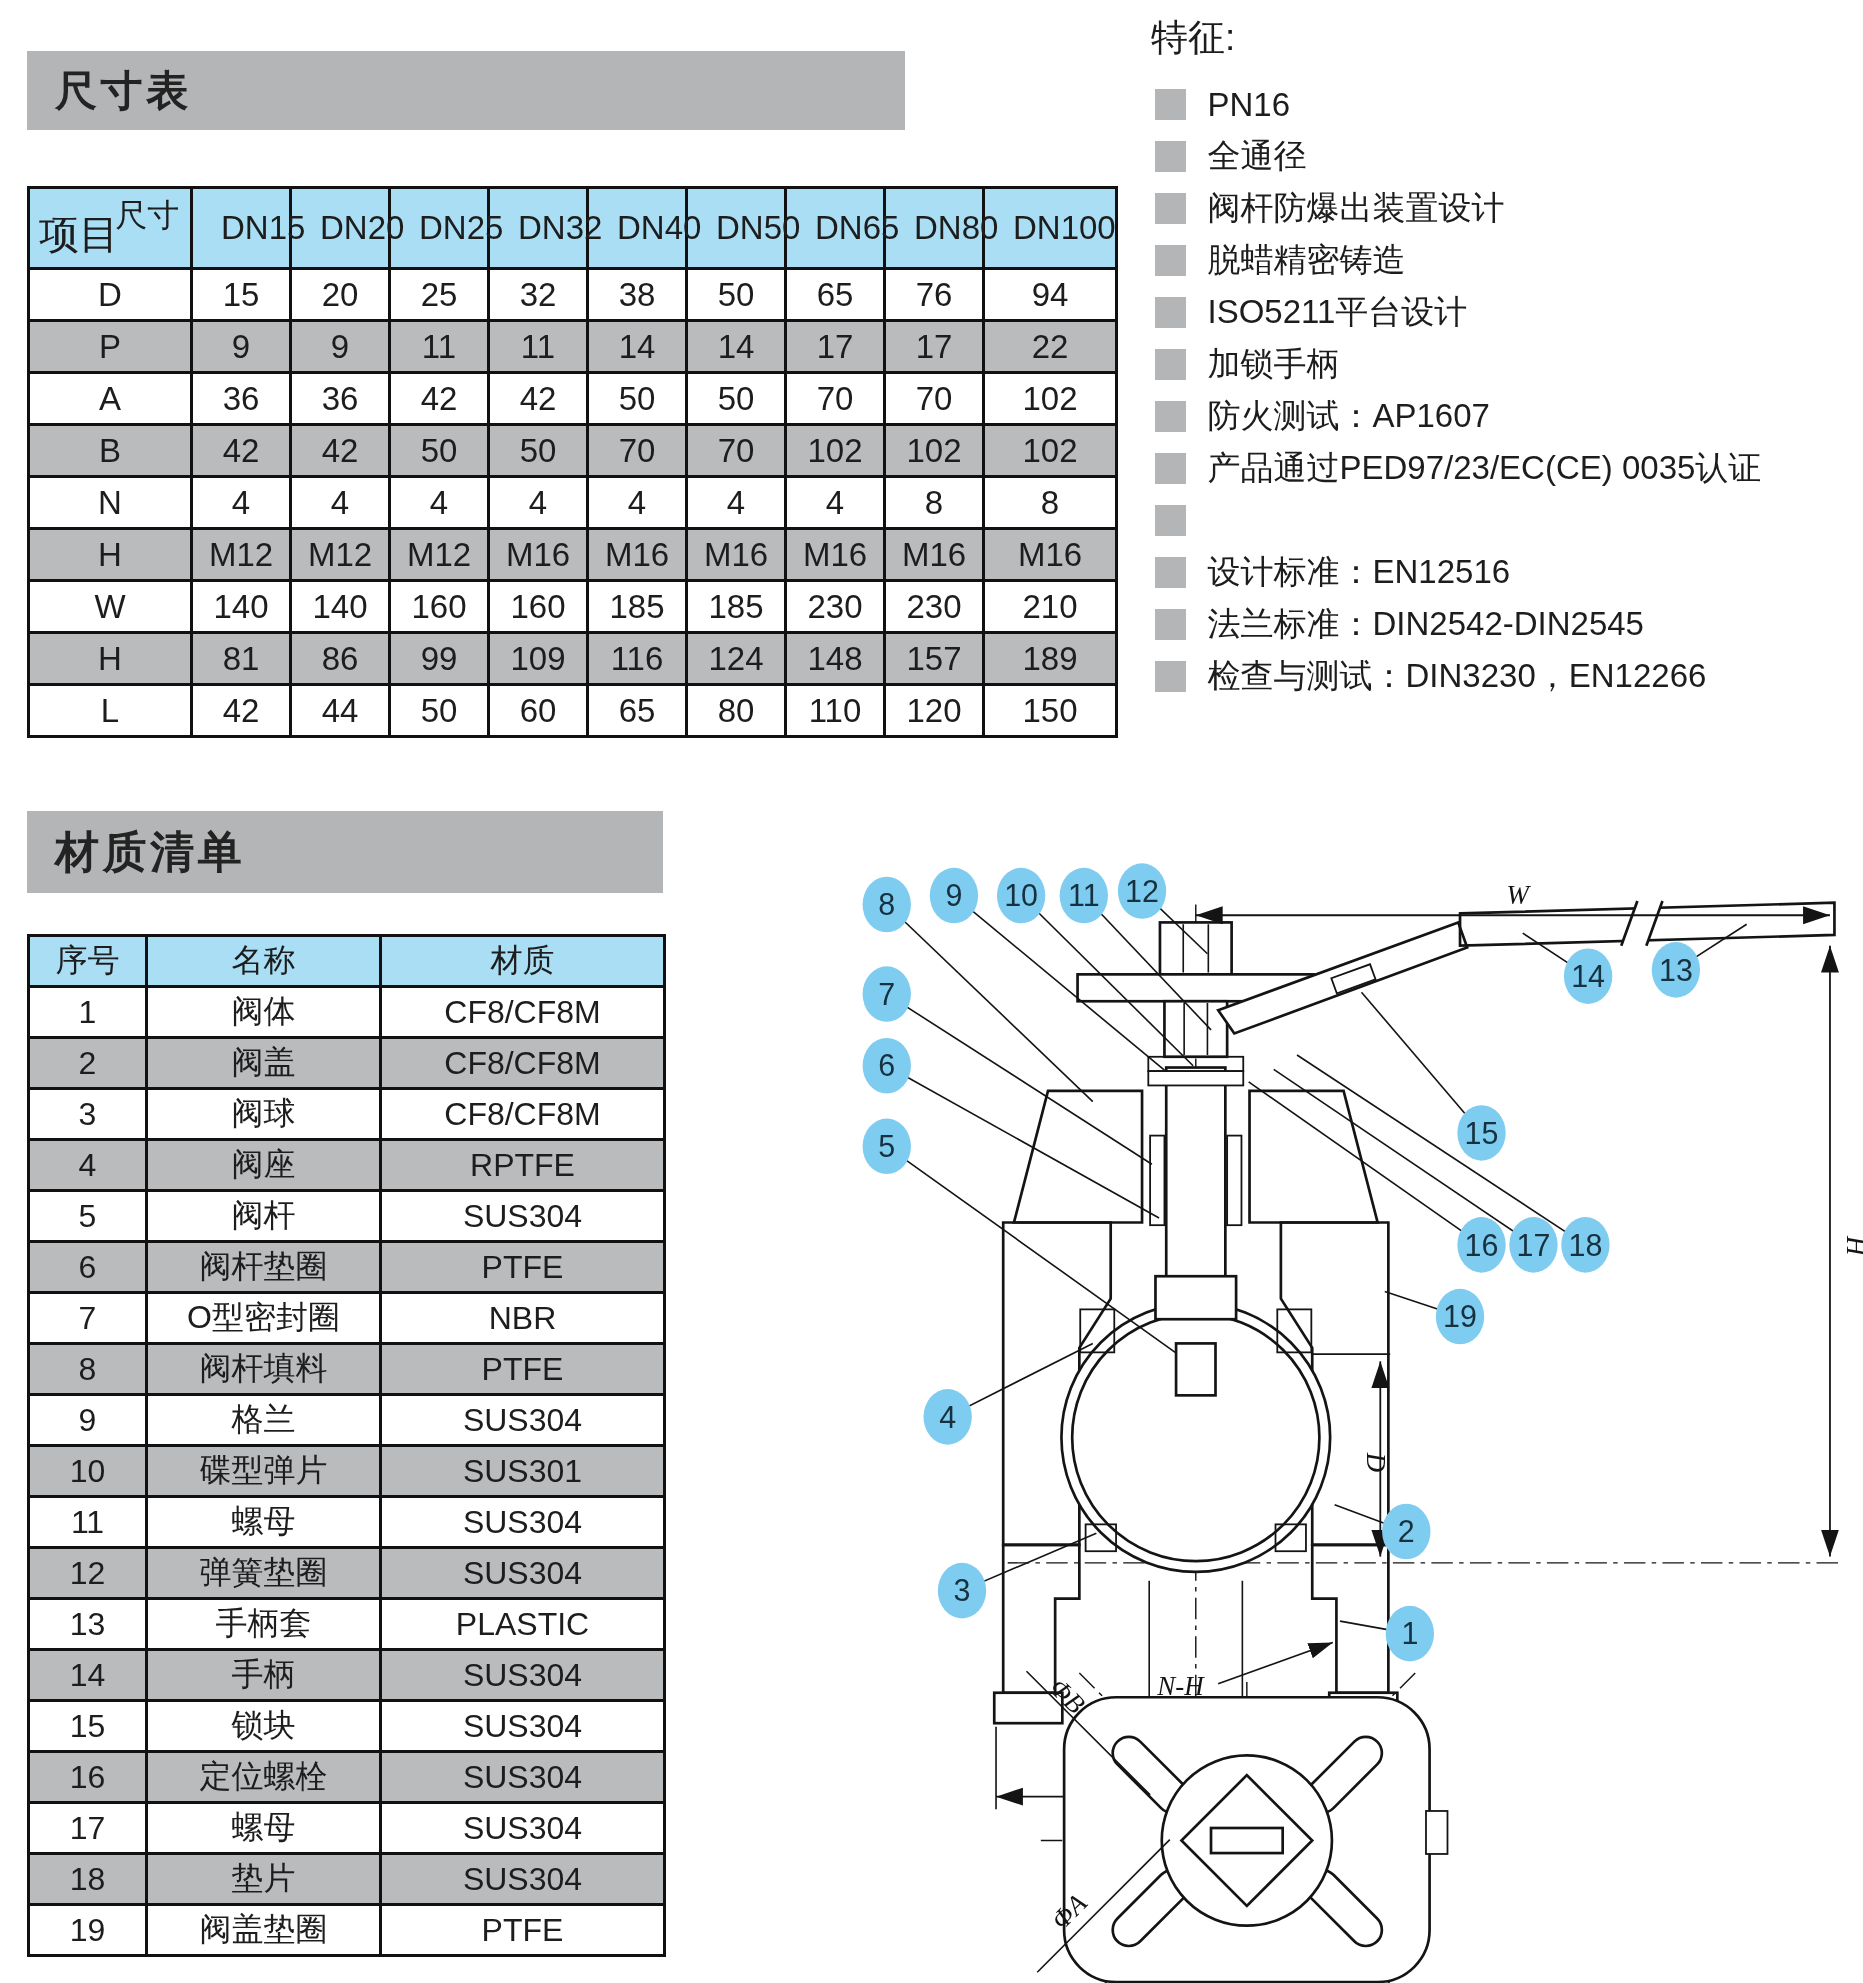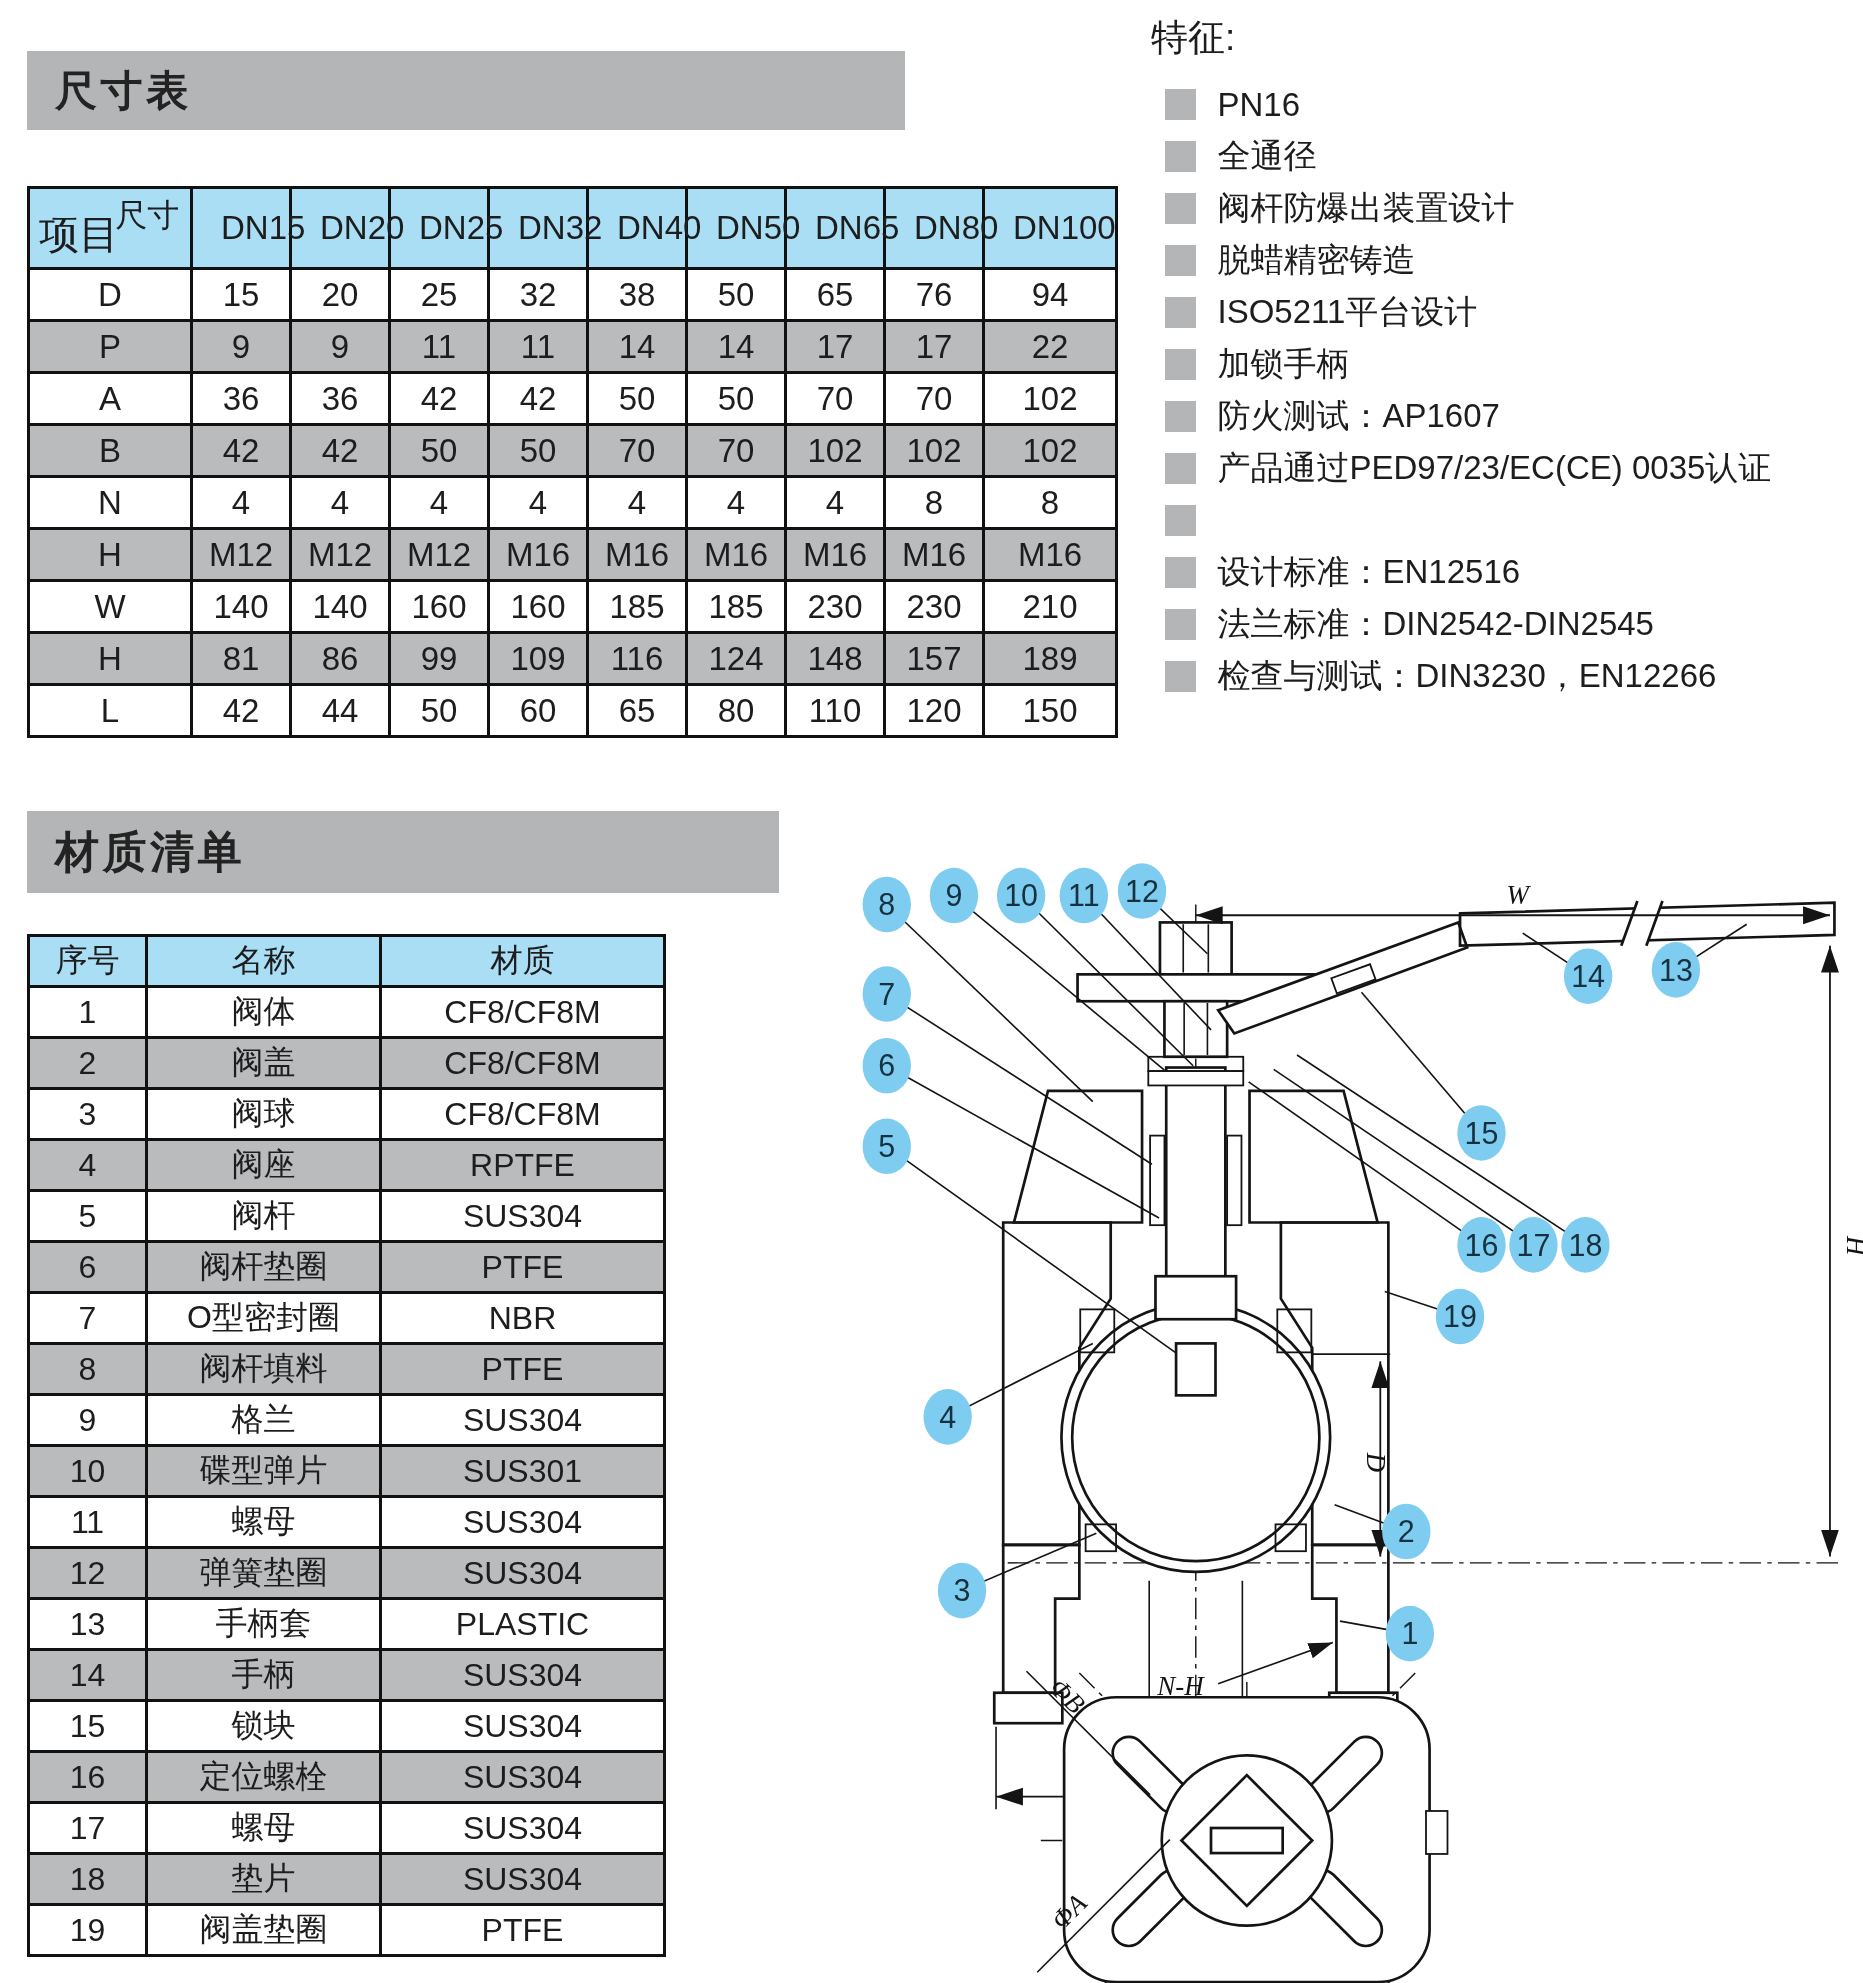--- a/index.html
+++ b/index.html
@@ -6,21 +6,21 @@
   body{
     width:1864px;height:1984px;position:relative;overflow:hidden;
     font-family:"Liberation Sans","DejaVu Sans",sans-serif;color:#1d1d1d;
   }
   .banner{
     position:absolute;background:#b3b5b7;display:flex;align-items:center;
     font-weight:bold;color:#232323;
   }
   .banner .btxt{padding-left:28px;letter-spacing:3.6px;}
   #banner-dims{left:27px;top:51px;width:878px;height:79px;font-size:42px;}
-  #banner-mats{left:27px;top:811px;width:752px;height:82px;font-size:44px;}
+  #banner-mats{left:27px;top:811px;width:636px;height:82px;font-size:44px;}
 
   
   table{border-collapse:collapse;table-layout:fixed;}
   #dimtable{position:absolute;left:27px;top:186px;width:1084px;}
   #dimtable td,#dimtable th{
     border:3.6px solid #111;text-align:center;vertical-align:middle;
     font-size:33px;font-weight:normal;padding:0;box-sizing:border-box;
   }
   #dimtable thead th{background:#a9def5;height:81px;padding-left:28px;}
   #dimtable tbody td{height:52px;background:#ffffff;}
@@ -28,21 +28,21 @@
   th.corner{position:relative;padding:0;
     background:#a9def5 linear-gradient(to bottom right,
       rgba(0,0,0,0) calc(50% - 1.8px), #111 calc(50% - 1.8px),
       #111 calc(50% + 1.8px), rgba(0,0,0,0) calc(50% + 1.8px));}
   th.corner .c-top{position:absolute;top:5.4px;right:10.7px;font-size:32px;}
   th.corner .c-bot{position:absolute;bottom:5.4px;left:9px;font-size:40px;}
 
   
   #features{position:absolute;left:1151px;top:12.5px;width:708px;}
   #features .ftitle{font-size:37px;margin:0 0 16px 0;}
-  #features ul{list-style:none;margin:14px;padding:0;text-align:center;}
+  #features ul{list-style:none;margin:4px;padding:0;text-align:center;}
   #features li{display:flex;align-items:center;height:52px;font-size:33px;}
   #features .bullet{width:31px;height:31px;background:#b3b5b7;margin-right:21.5px;flex:0 0 auto;}
 
   
   #mattable{position:absolute;left:27px;top:934px;width:636px;}
   #mattable td,#mattable th{
     border:3.6px solid #111;text-align:center;vertical-align:middle;
     font-size:32px;font-weight:normal;padding:0;box-sizing:border-box;height:51px;margin-left:34px;
   }
   #mattable thead th{background:#a9def5;}

